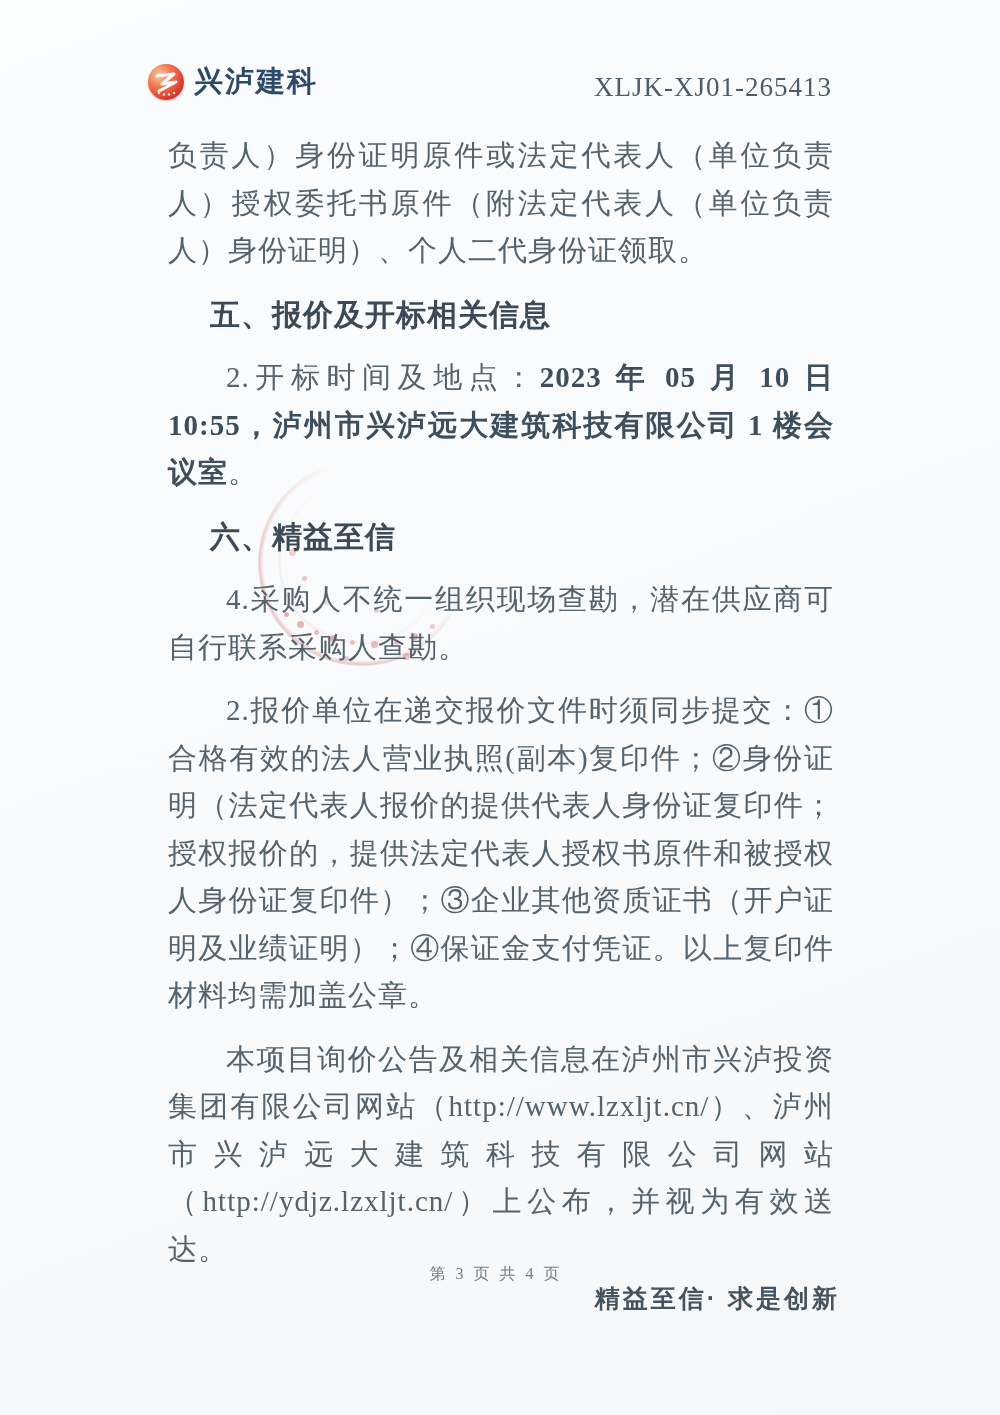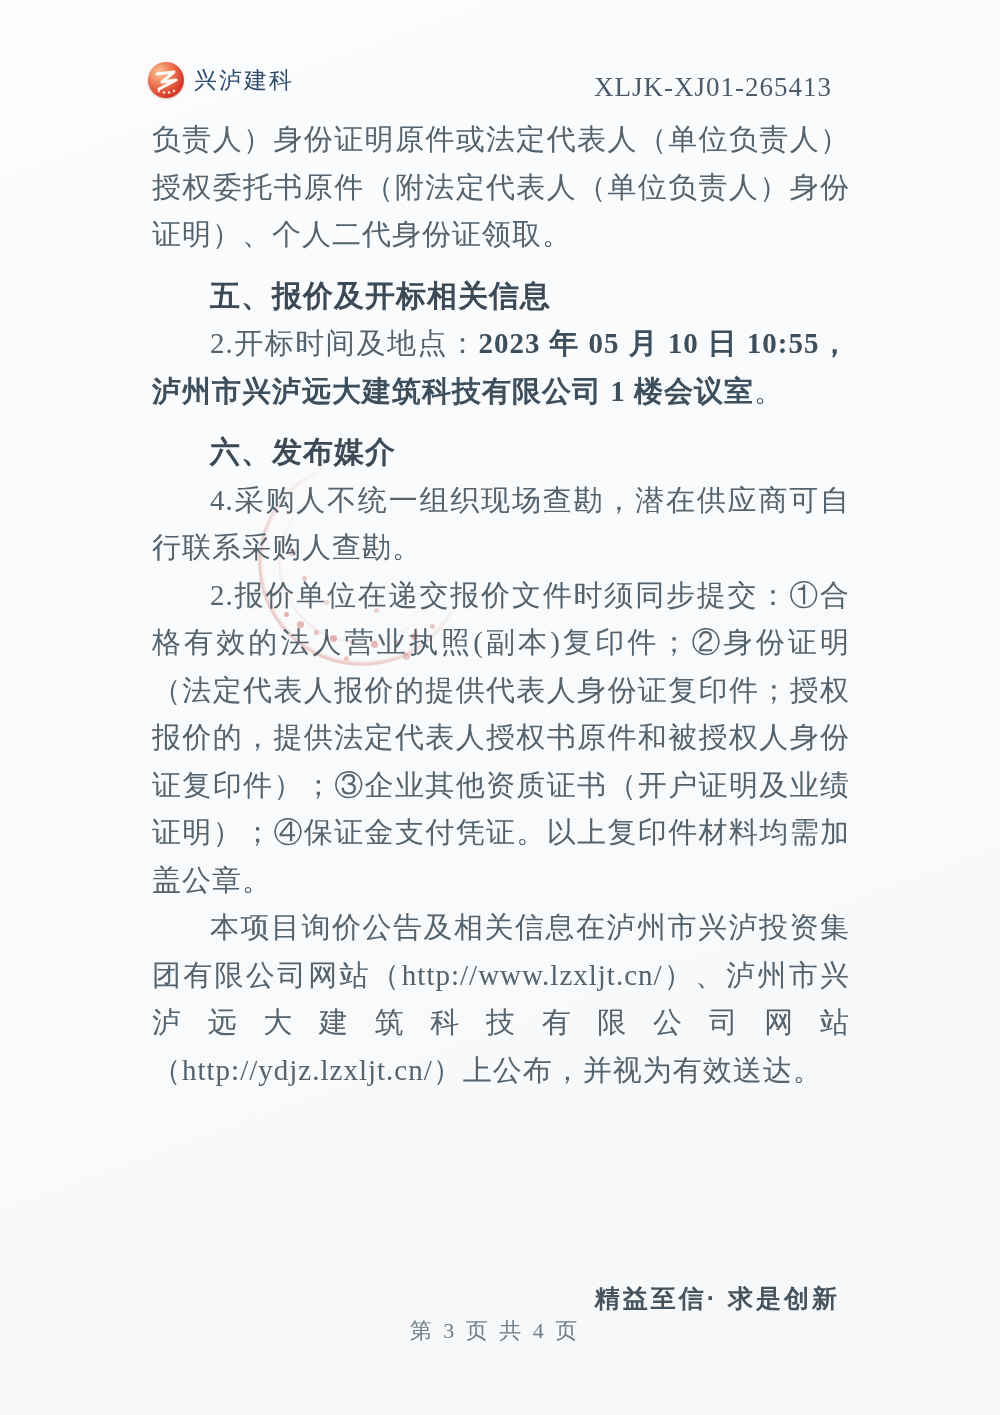--- a/index.html
+++ b/index.html
@@ -24,22 +24,22 @@
     border-radius: 50%;
     background: radial-gradient(circle at 32% 30%, #f9c9a0 0%, #ef7a52 35%, #d93a2e 70%, #b52c22 100%);
     position: relative;
     box-shadow: 0 1px 2px rgba(150,60,40,.35);
   }
   .logo-badge .swirl {
     position: absolute; left: 0; top: 0; width: 36px; height: 36px;
   }
   .logo-text {
     font-family: "Liberation Sans", sans-serif;
-    font-weight: normal;
-    font-size: 23px;
+    font-weight: bold;
+    font-size: 29px;
     color: #2d4a6a;
     letter-spacing: 2px;
   }
   .doc-number {
     position: absolute;
     right: 168px; top: 72px;
     font-size: 27px;
     color: #4c5c6a;
     letter-spacing: 1px;
   }
@@ -94,42 +94,42 @@
     position: absolute;
     left: 152px; top: 116px;
     width: 698px;
     font-size: 29px;
     line-height: 47.5px;
     color: #54636e;
     text-align: justify;
     letter-spacing: 1px;
     overflow-wrap: anywhere;
   }
-  .content p { margin: 0; }
+  .content p { margin: 16px; }
   .content p.indent { text-indent: 58px; }
   .content h2 {
     font-family: "Liberation Sans", sans-serif;
     font-size: 30px;
     font-weight: bold;
     color: #3b4a56;
     line-height: 47.5px;
     margin: 13px 0 1px 0;
     text-indent: 58px;
   }
   .bold-serif {
     font-weight: bold;
     color: #3d4e5c;
   }
 
   
   .page-indicator {
     position: absolute;
-    left: 50%; top: 1316px;
+    left: 50%; top: 1264px;
     transform: translateX(-53%);
-    font-size: 22px;
+    font-size: 16px;
     color: #6e7d88;
     letter-spacing: 3px;
   }
   .slogan {
     position: absolute;
     right: 160px; top: 1282px;
     font-family: "Liberation Sans", sans-serif;
     font-weight: bold;
     font-size: 25px;
     color: #44535e;
@@ -161,21 +161,21 @@
     <div class="stamp-circle-inner"></div>
     <div class="stamp-speckles"></div>
   </div>
 
   <div class="content">
     <p>负责人）身份证明原件或法定代表人（单位负责人）授权委托书原件（附法定代表人（单位负责人）身份证明）、个人二代身份证领取。</p>
 
     <h2>五、报价及开标相关信息</h2>
     <p class="indent"><span>2.开标时间及地点：</span><span class="bold-serif">2023 年 05 月 10 日 10:55，泸州市兴泸远大建筑科技有限公司 1 楼会议室</span><span>。</span></p>
 
-    <h2>六、发布媒介</h2>
+    <h2>六、精益至信</h2>
     <p class="indent">4.采购人不统一组织现场查勘，潜在供应商可自行联系采购人查勘。</p>
     <p class="indent">2.报价单位在递交报价文件时须同步提交：①合格有效的法人营业执照(副本)复印件；②身份证明（法定代表人报价的提供代表人身份证复印件；授权报价的，提供法定代表人授权书原件和被授权人身份证复印件）；③企业其他资质证书（开户证明及业绩证明）；④保证金支付凭证。以上复印件材料均需加盖公章。</p>
 
     <p class="indent">本项目询价公告及相关信息在泸州市兴泸投资集团有限公司网站（http://www.lzxljt.cn/）、泸州市兴泸远大建筑科技有限公司网站（http://ydjz.lzxljt.cn/）上公布，并视为有效送达。</p>
   </div>
 
   <div class="page-indicator">第 3 页 共 4 页</div>
   <div class="slogan">精益至信· 求是创新</div>
 
 </div>

